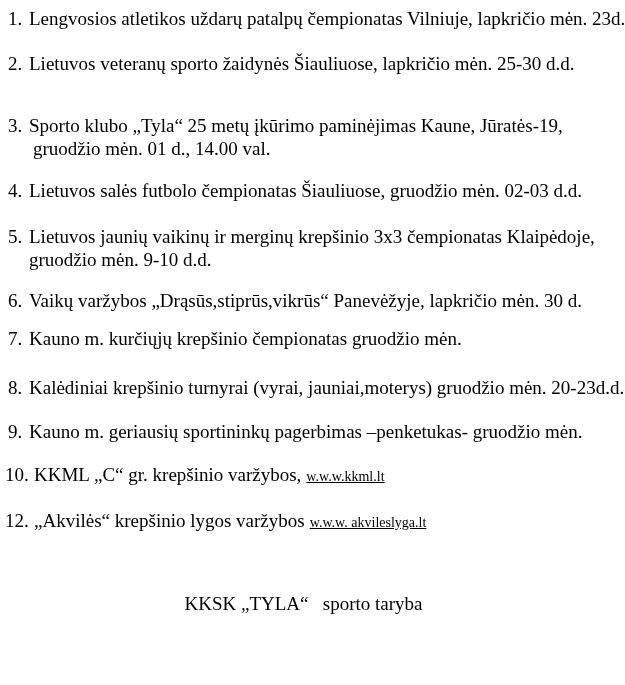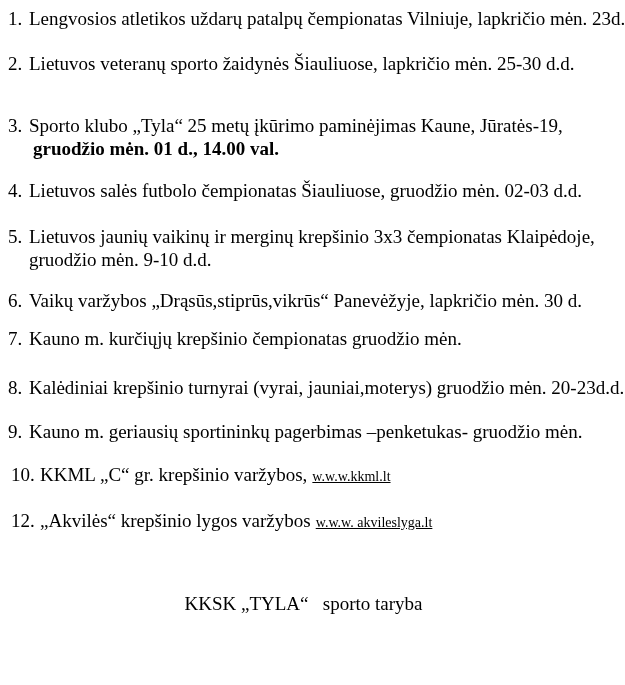--- a/index.html
+++ b/index.html
@@ -28,33 +28,32 @@
     flex: 0 0 auto;
     white-space: nowrap;
   }
   
   .num.w1 {
     padding-left: 8px;
     width: 21px;
   }
   
   .num.w2 {
-    padding-left: 11px;
+    padding-left: 5px;
     width: 29px;
   }
   .content {
     flex: 1 1 auto;
     min-width: 0;
   }
   .line {
     white-space: nowrap;
   }
   .line.indent-extra {
     margin-left: 4px;
-    font-weight: bold;
   }
   .url {
     font-size: 14px;
     margin-left: 5px;
     text-decoration: underline;
   }
   .footer {
     text-align: center;
     white-space: pre;
     margin-left: -18px;

